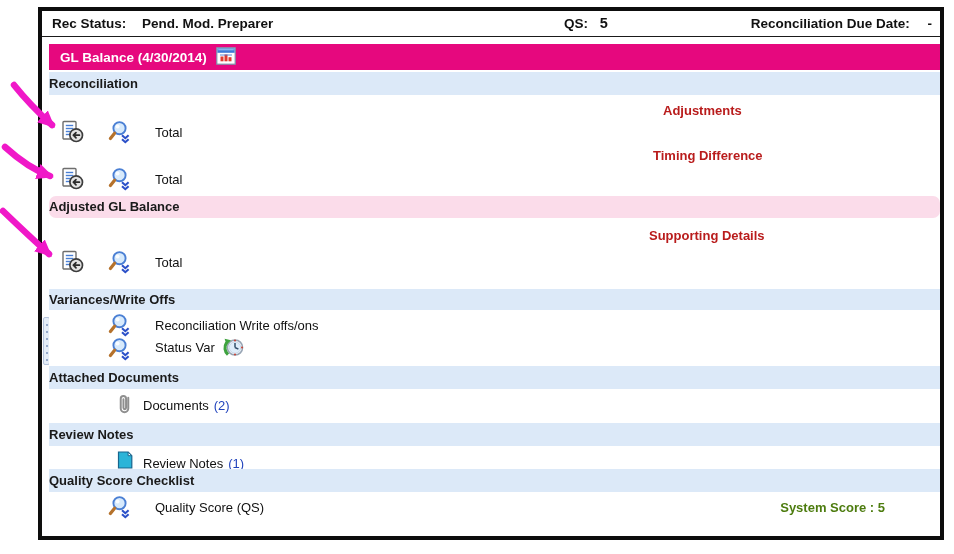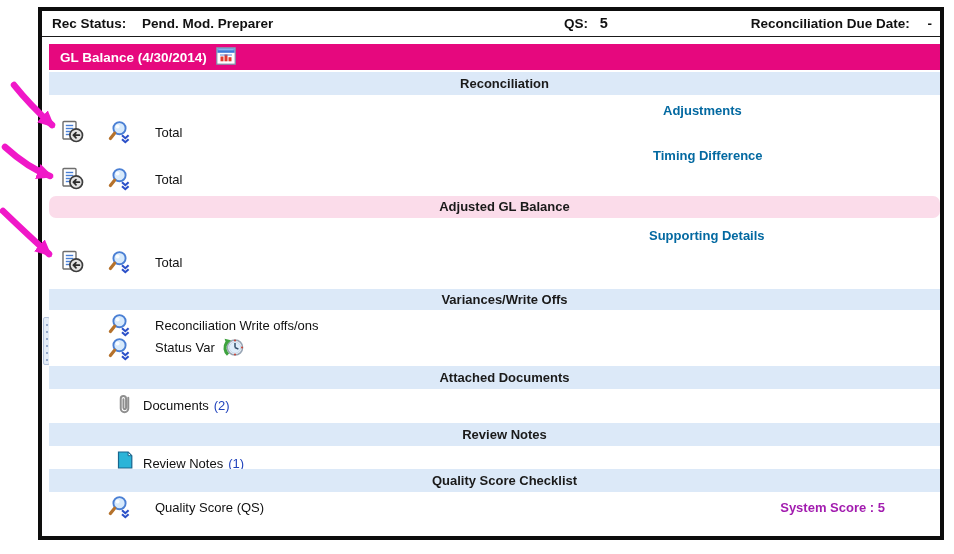--- a/index.html
+++ b/index.html
@@ -1,51 +1,51 @@
 <!DOCTYPE html>
 <html><head>
 <meta charset="utf-8">
 <style>
   html,body{margin:0;padding:0;}
   body{width:954px;height:554px;background:#ffffff;font-family:"Liberation Sans","DejaVu Sans",sans-serif;overflow:hidden;}
-  .stage{position:relative;width:954px;height:554px;background:#fff;text-align:center;}
+  .stage{position:relative;width:954px;height:554px;background:#fff;}
   .window{position:absolute;left:38px;top:7px;width:898px;height:525px;border:4px solid #0d0d0d;background:#fff;}
   
   .statusbar{position:absolute;left:0;top:0;right:0;height:25px;background:#fff;border-bottom:1px solid #1a1a1a;font-size:13.5px;font-weight:bold;color:#111;}
   .statusbar .grp{position:absolute;top:0;height:25px;line-height:25px;white-space:nowrap;}
   .grp-left{left:10px;}
   .grp-qs{left:522px;}
   .grp-right{right:8px;}
   .sb-val{margin-left:12px;}
   .qs-val{margin-left:8px;font-weight:600;font-size:14.5px;}
   .due-val{margin-left:14px;}
   
   .rail{position:absolute;left:0;top:26px;bottom:0;width:7px;background:#fdfdfe;}
   .rail-handle{position:absolute;left:1px;top:280px;width:5px;height:46px;background:#e4ecf7;border:1px solid #b4c3dc;border-radius:2px;
     background-image:repeating-linear-gradient(to bottom,#93a7c9 0 2px,transparent 2px 7px);background-size:2px 100%;background-position:center 6px;background-repeat:no-repeat;}
   
   .content{position:absolute;left:7px;top:26px;right:0;bottom:0;background:#fff;}
   .panel-title{position:absolute;left:0;right:0;top:7px;height:26px;background:#e6087e;color:#fff;font-size:13.5px;font-weight:bold;display:flex;align-items:center;padding-left:11px;box-sizing:border-box;}
   .title-icon{margin-left:9px;display:inline-flex;margin-top:-3px;}
-  .sec-header{position:absolute;left:0;right:0;height:23px;font-size:13px;font-weight:bold;color:#1a1a1a;line-height:23px;padding-left:20px;box-sizing:border-box;}
+  .sec-header{position:absolute;left:0;right:0;height:23px;font-size:13px;font-weight:bold;color:#1a1a1a;line-height:23px;padding-left:0;box-sizing:border-box;}
   .hdr-blue{background:#dce9f8;}
   .hdr-pink{background:#fbdcea;}
   .block{position:absolute;left:0;right:0;background:#fff;}
-  .col-label{position:absolute;font-size:13px;font-weight:bold;color:#0369a1;white-space:nowrap;}
+  .col-label{position:absolute;font-size:13px;font-weight:bold;color:#b91c1c;white-space:nowrap;}
   .row{position:absolute;left:0;right:0;height:26px;}
   .row .ic{position:absolute;top:1px;display:inline-flex;}
   .ic-doc{left:11px;}
   .ic-mag{left:58px;}
   .ic-clip{left:68px;top:-1px;}
   .ic-note{left:68px;top:3px;}
   .row-label{position:absolute;left:106px;top:50%;transform:translateY(-50%);font-size:13px;font-weight:normal;color:#111;white-space:nowrap;}
   .row-label-sm{left:94px;}
   .count{color:#2143bd;margin-left:5px;}
   .inline-ic{display:inline-flex;vertical-align:middle;margin-left:7px;margin-top:-3px;}
-  .right-text{position:absolute;right:55px;top:50%;transform:translateY(-50%);font-size:13px;font-weight:bold;color:#a21caf;white-space:nowrap;}
+  .right-text{position:absolute;right:55px;top:50%;transform:translateY(-50%);font-size:13px;font-weight:bold;color:#4d7c0f;white-space:nowrap;}
   .arrows{position:absolute;left:0;top:0;pointer-events:none;z-index:10;}
   .defs-holder{position:absolute;width:0;height:0;overflow:hidden;}
 </style>
 </head>
 <body>
 
 <svg class="defs-holder" aria-hidden="true">
   <defs>
     <symbol id="sym-doc-import" viewBox="0 0 24 23">
       <rect x="3" y="1.5" width="13" height="17.5" rx="1" fill="#ffffff" stroke="#6e6e6e" stroke-width="1.4"></rect>

